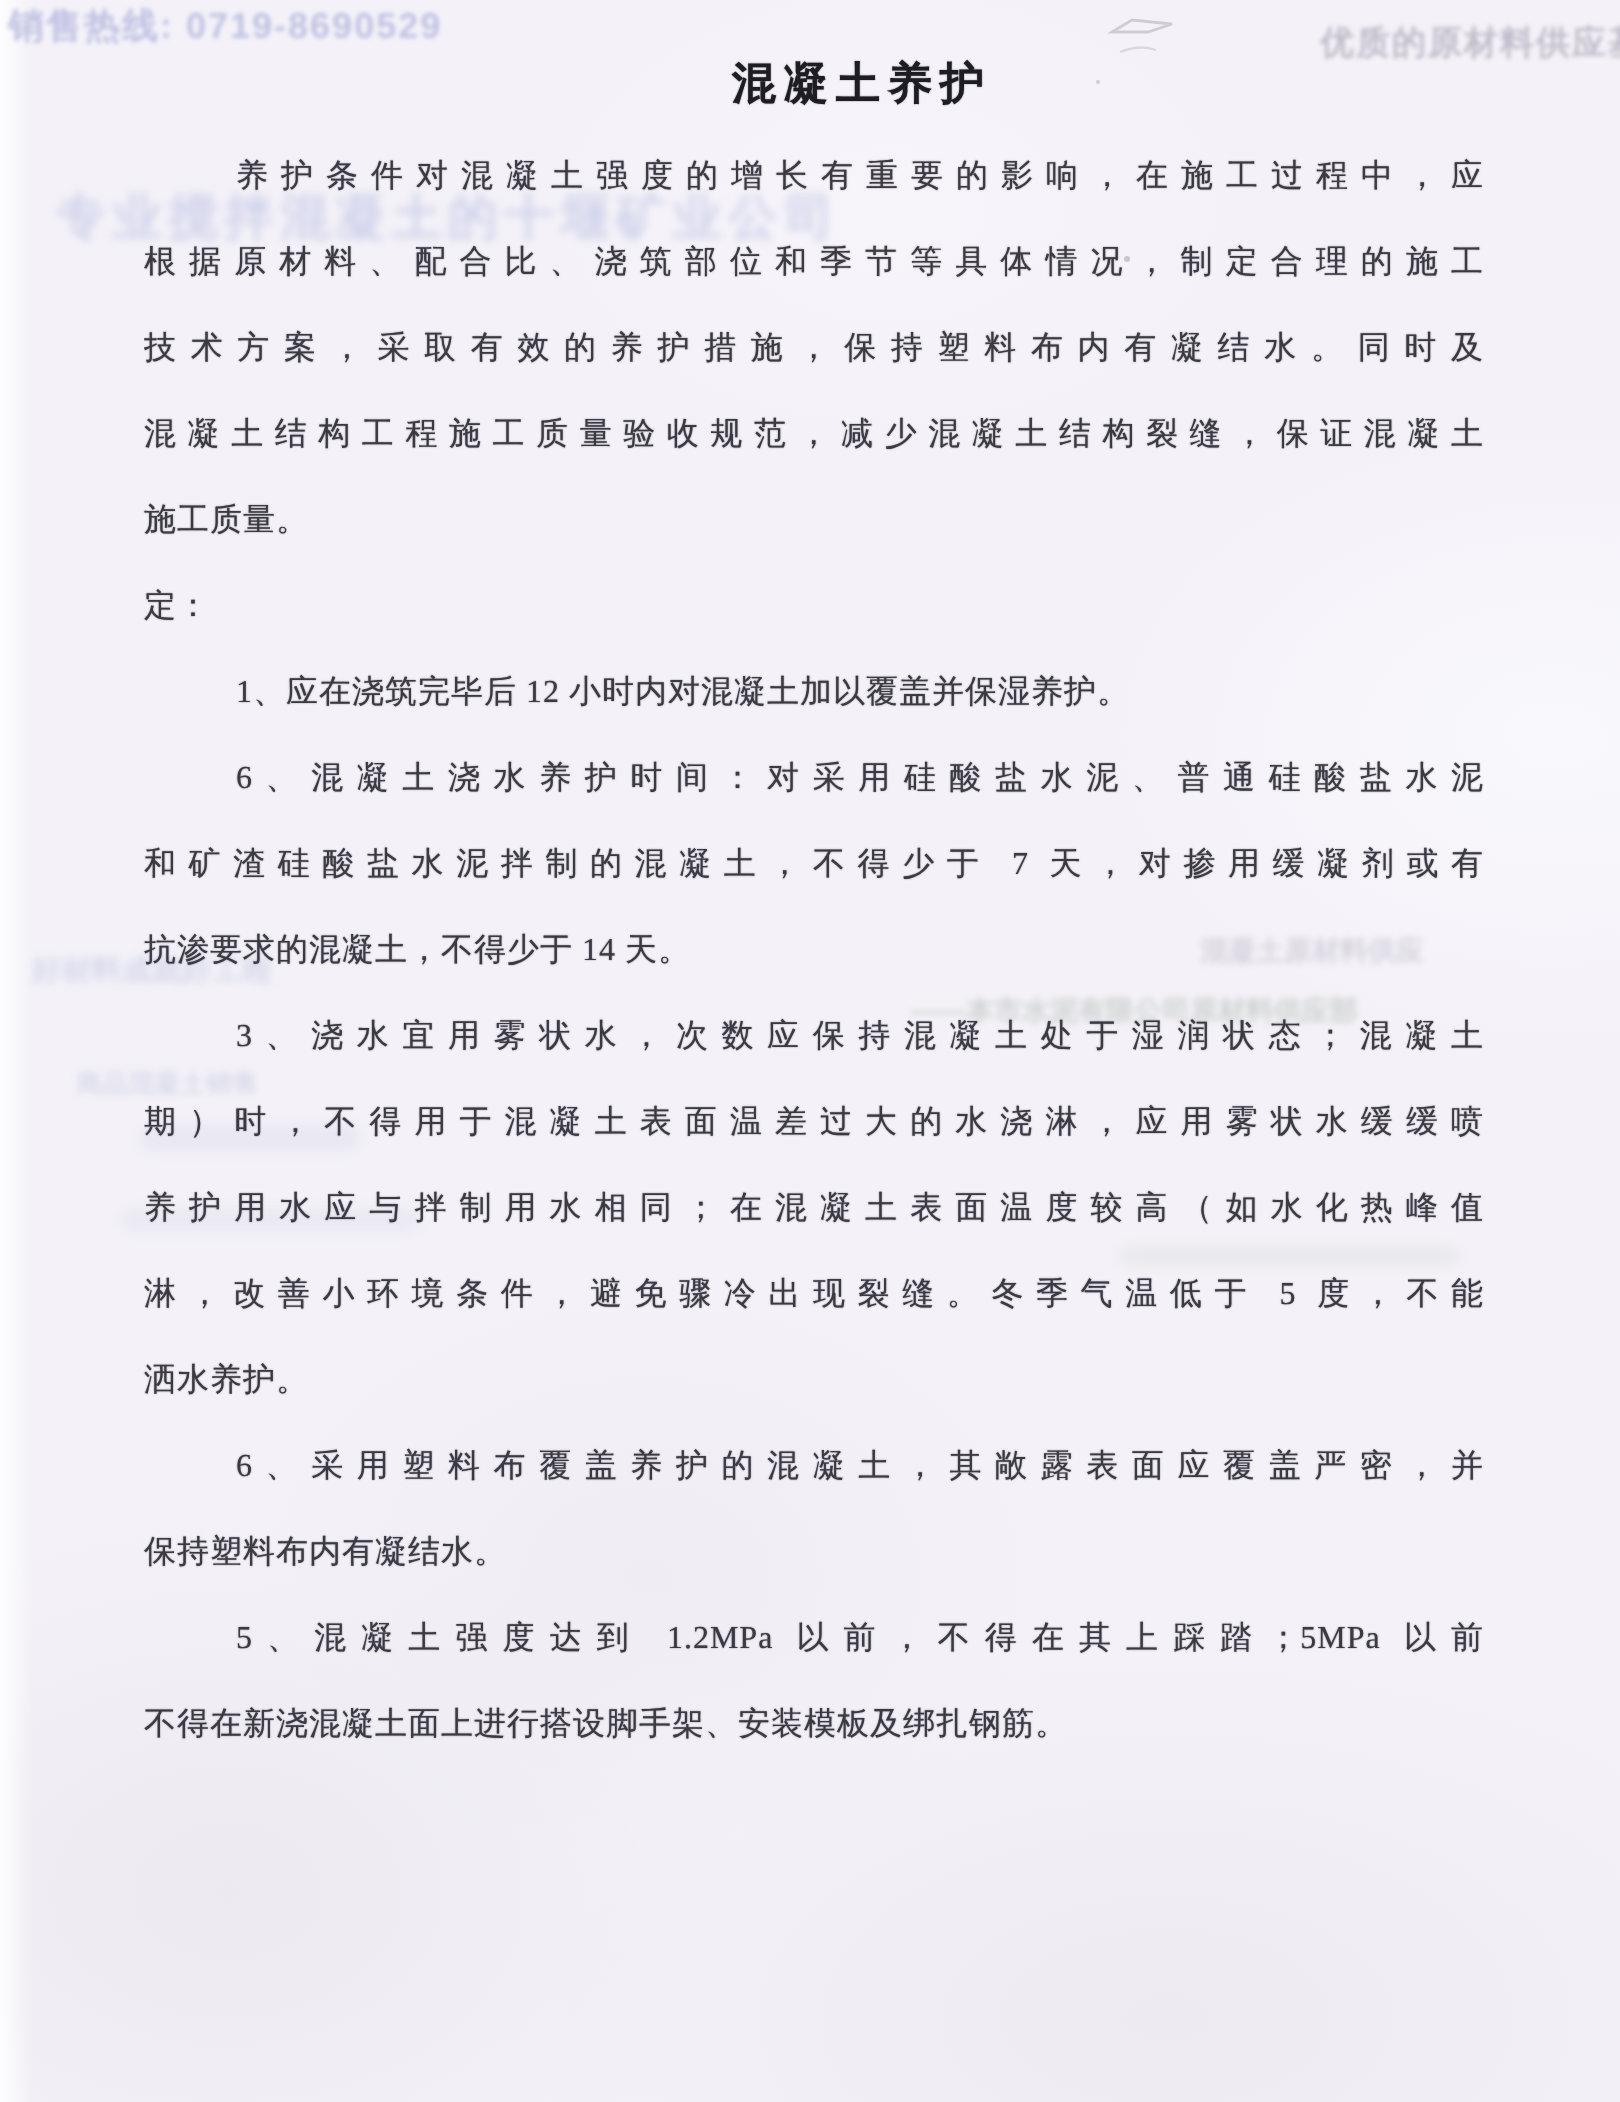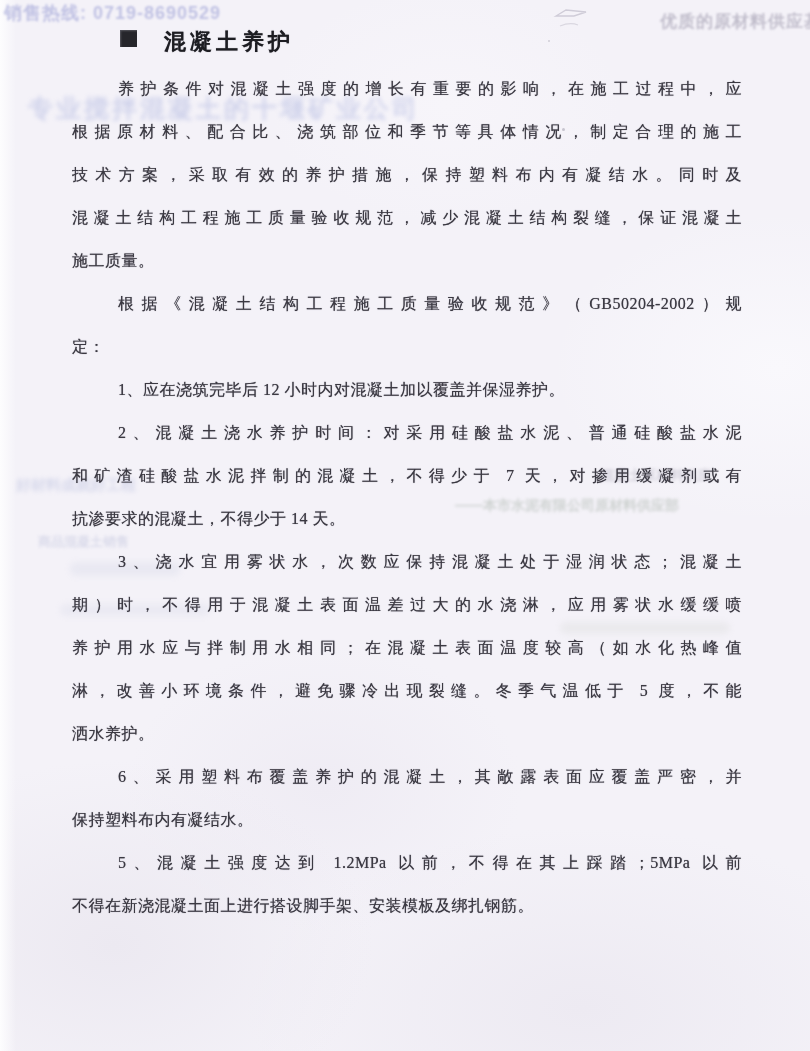--- a/index.html
+++ b/index.html
@@ -44,21 +44,21 @@
   .content{
     position:absolute;left:72px;top:0;width:670px;
     color:#3b3942;
     filter:blur(0.3px);
     text-shadow:0 0 0.8px rgba(62,60,72,.75);
   }
   .heading{
     margin:30px 0 0 48px;height:24px;line-height:24px;
     font-size:22px;font-weight:bold;color:#1d1d22;
     font-family:"Liberation Sans","DejaVu Sans",sans-serif;
-    letter-spacing:4px;display:flex;align-items:flex-start;
+    letter-spacing:4px;display:flex;align-items:center;flex-direction:column;
   }
   .bullet{
     display:inline-block;width:17px;height:17px;margin-right:27px;
     background:#26262b;box-shadow:inset 1px 1px 2px rgba(120,120,130,.6);
   }
   .flow{margin-top:13px;}
   .para{margin:0;}
   .line{
     height:43px;line-height:43px;font-size:16px;letter-spacing:.5px;
     white-space:nowrap;
@@ -99,28 +99,27 @@
     </div>
     <div class="flow">
         <div class="para">
           <div class="line fill indent">养护条件对混凝土强度的增长有重要的影响，在施工过程中，应</div>
           <div class="line fill">根据原材料、配合比、浇筑部位和季节等具体情况，制定合理的施工</div>
           <div class="line fill">技术方案，采取有效的养护措施，保持塑料布内有凝结水。同时及</div>
           <div class="line fill">混凝土结构工程施工质量验收规范，减少混凝土结构裂缝，保证混凝土</div>
           <div class="line">施工质量。</div>
         </div>
         <div class="para">
-          <div class="line fill indent">根据《混凝土结构工程施工质量验收规范》（GB50204-2002）规</div>
           <div class="line">定：</div>
         </div>
         <div class="para">
           <div class="line indent">1、应在浇筑完毕后 12 小时内对混凝土加以覆盖并保湿养护。</div>
         </div>
         <div class="para">
-          <div class="line fill indent">2、混凝土浇水养护时间：对采用硅酸盐水泥、普通硅酸盐水泥</div>
+          <div class="line fill indent">6、混凝土浇水养护时间：对采用硅酸盐水泥、普通硅酸盐水泥</div>
           <div class="line fill">和矿渣硅酸盐水泥拌制的混凝土，不得少于 7 天，对掺用缓凝剂或有</div>
           <div class="line">抗渗要求的混凝土，不得少于 14 天。</div>
         </div>
         <div class="para">
           <div class="line fill indent">3、浇水宜用雾状水，次数应保持混凝土处于湿润状态；混凝土</div>
           <div class="line fill">期）时，不得用于混凝土表面温差过大的水浇淋，应用雾状水缓缓喷</div>
           <div class="line fill">养护用水应与拌制用水相同；在混凝土表面温度较高（如水化热峰值</div>
           <div class="line fill">淋，改善小环境条件，避免骤冷出现裂缝。冬季气温低于 5 度，不能</div>
           <div class="line">洒水养护。</div>
         </div>

